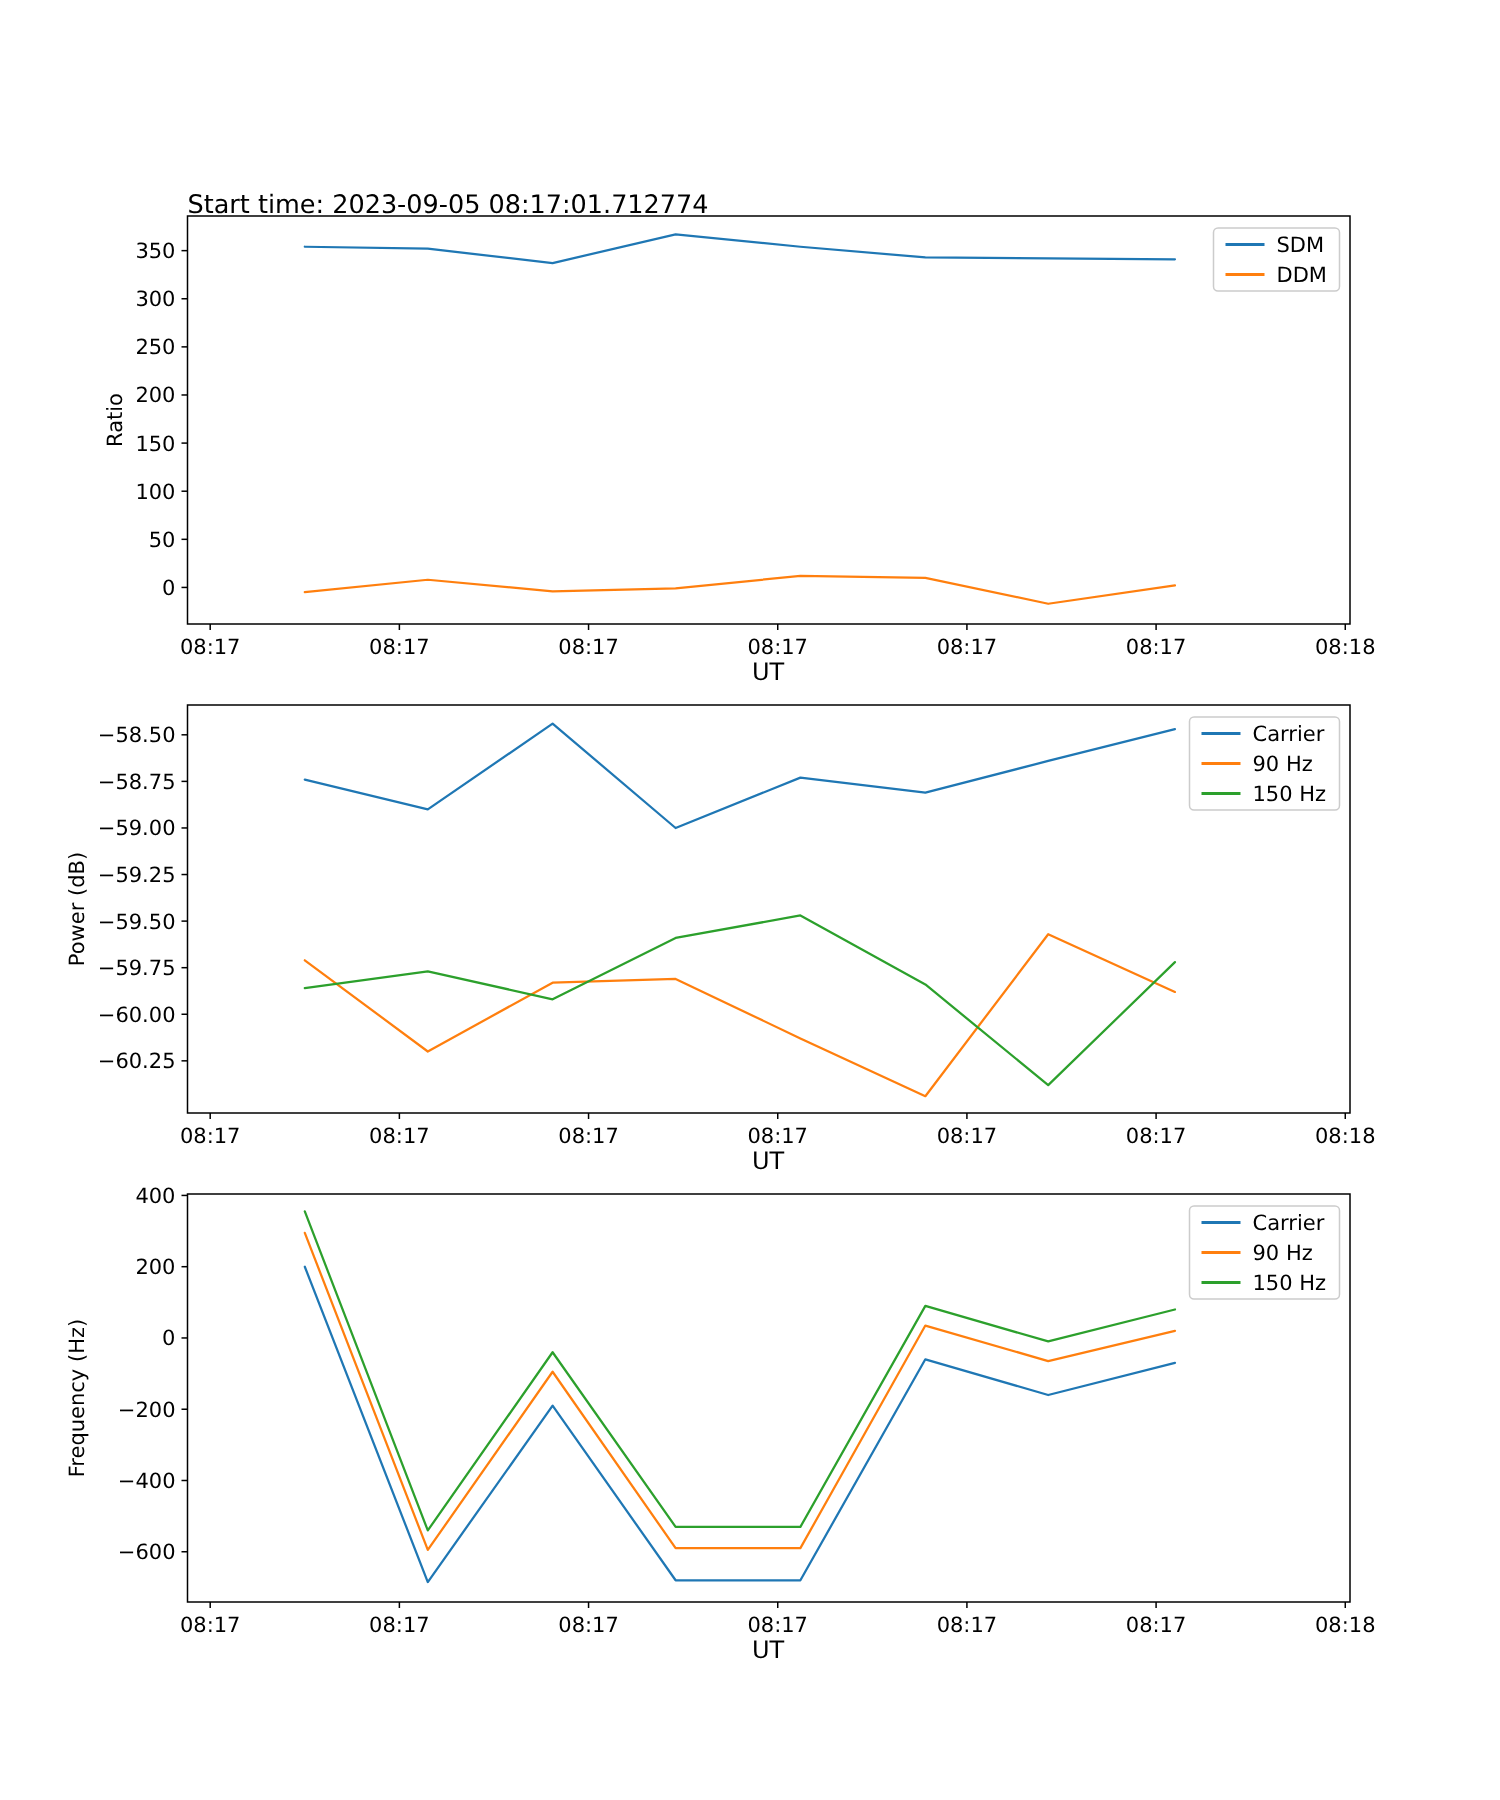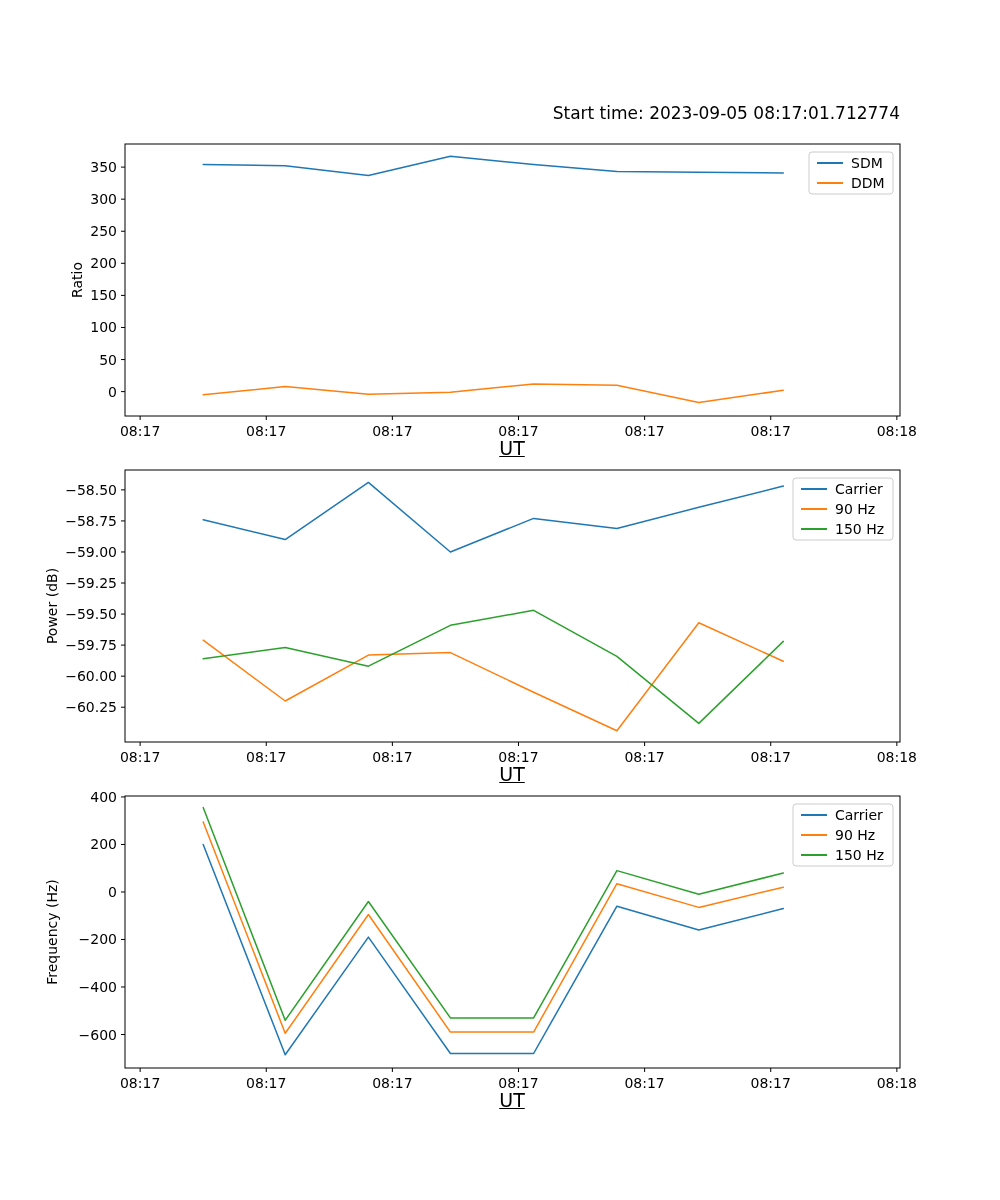--- a/index.html
+++ b/index.html
@@ -1,22 +1,22 @@
 <!DOCTYPE html>
 <html><head>
 <meta charset="utf-8">
 <style>
   html,body{margin:0;padding:0;background:#fff;}
   .fig{position:relative;width:1000px;height:1200px;background:#ffffff;
        font-family:"DejaVu Sans",sans-serif;color:#000;overflow:hidden;}
-  .chart-title{position:absolute;left:125px;width:775px;top:104px;text-align:right;
+  .chart-title{position:absolute;left:125px;width:775px;top:128px;text-align:left;
        font-size:17px;line-height:19px;white-space:nowrap;}
   .ylab{position:absolute;font-size:14px;transform:translate(-50%,-50%) rotate(-90deg);
        white-space:nowrap;}
-  .xlab{position:absolute;font-size:19px;transform:translate(-50%,-50%);white-space:nowrap;text-decoration:underline;}
+  .xlab{position:absolute;font-size:16px;transform:translate(-50%,-50%);white-space:nowrap;}
   svg.canvas{position:absolute;left:0;top:0;}
   svg text{font-family:"DejaVu Sans",sans-serif;font-size:14px;fill:#000000;}
   svg text.leg{font-size:14px;}
 </style>
 </head>
 <body>
 
 <div class="fig">
   <svg class="canvas" id="plot-canvas" width="1000" height="1200" viewBox="0 0 1000 1200">
       <g>

